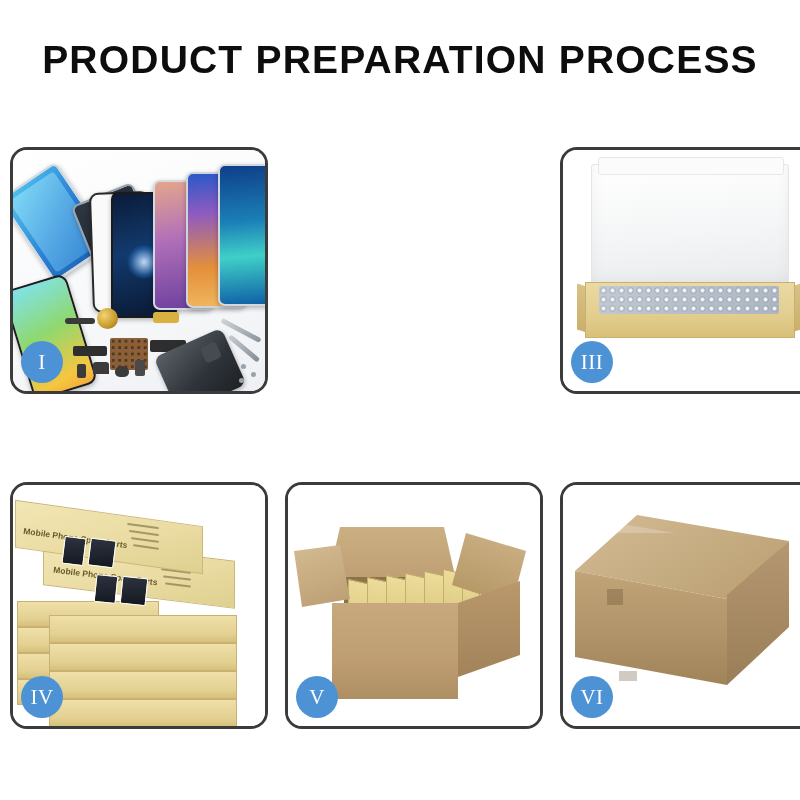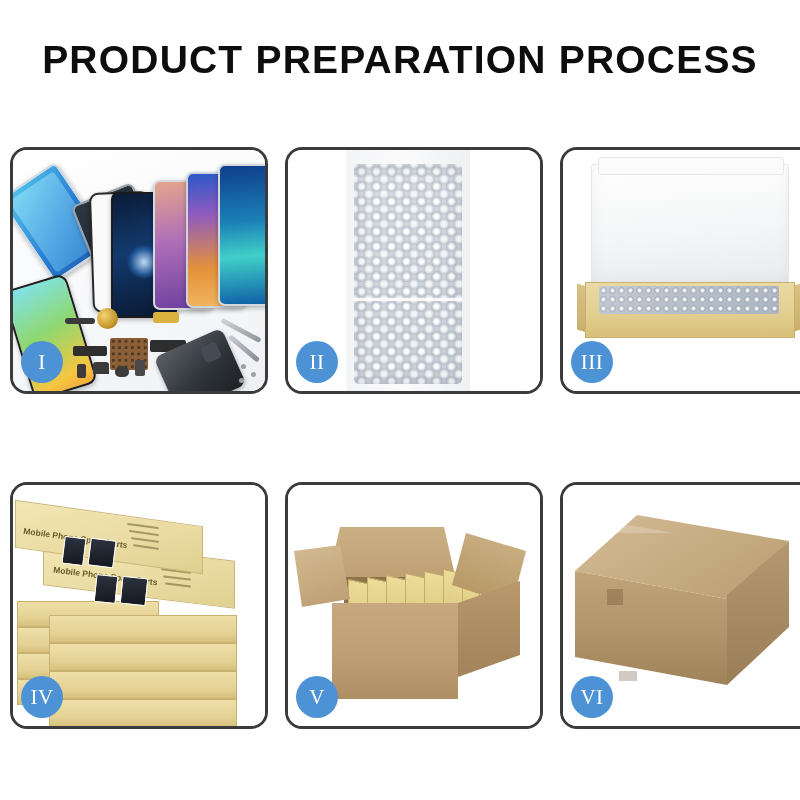--- a/index.html
+++ b/index.html
@@ -222,28 +222,20 @@
         <div class="housing"></div>
         <div class="tool"></div>
         <div class="tool2"></div>
         <div class="screw" style="left:228px;top:214px;"></div>
         <div class="screw" style="left:238px;top:222px;"></div>
         <div class="screw" style="left:226px;top:228px;"></div>
       </div>
       <div class="badge">I</div>
     </div>
 
-    <div class="panel p2">
-      <div class="stage s2">
-        <div class="wrapbg"></div>
-        <div class="bubbles"></div>
-        <div class="seam"></div>
-      </div>
-      <div class="badge">II</div>
-    </div>
 
     <div class="panel p3">
       <div class="stage s3">
         <div class="lid"></div>
         <div class="boxflap-l"></div>
         <div class="boxflap-r"></div>
         <div class="boxbase"></div>
         <div class="innerbub"></div>
       </div>
       <div class="badge">III</div>

